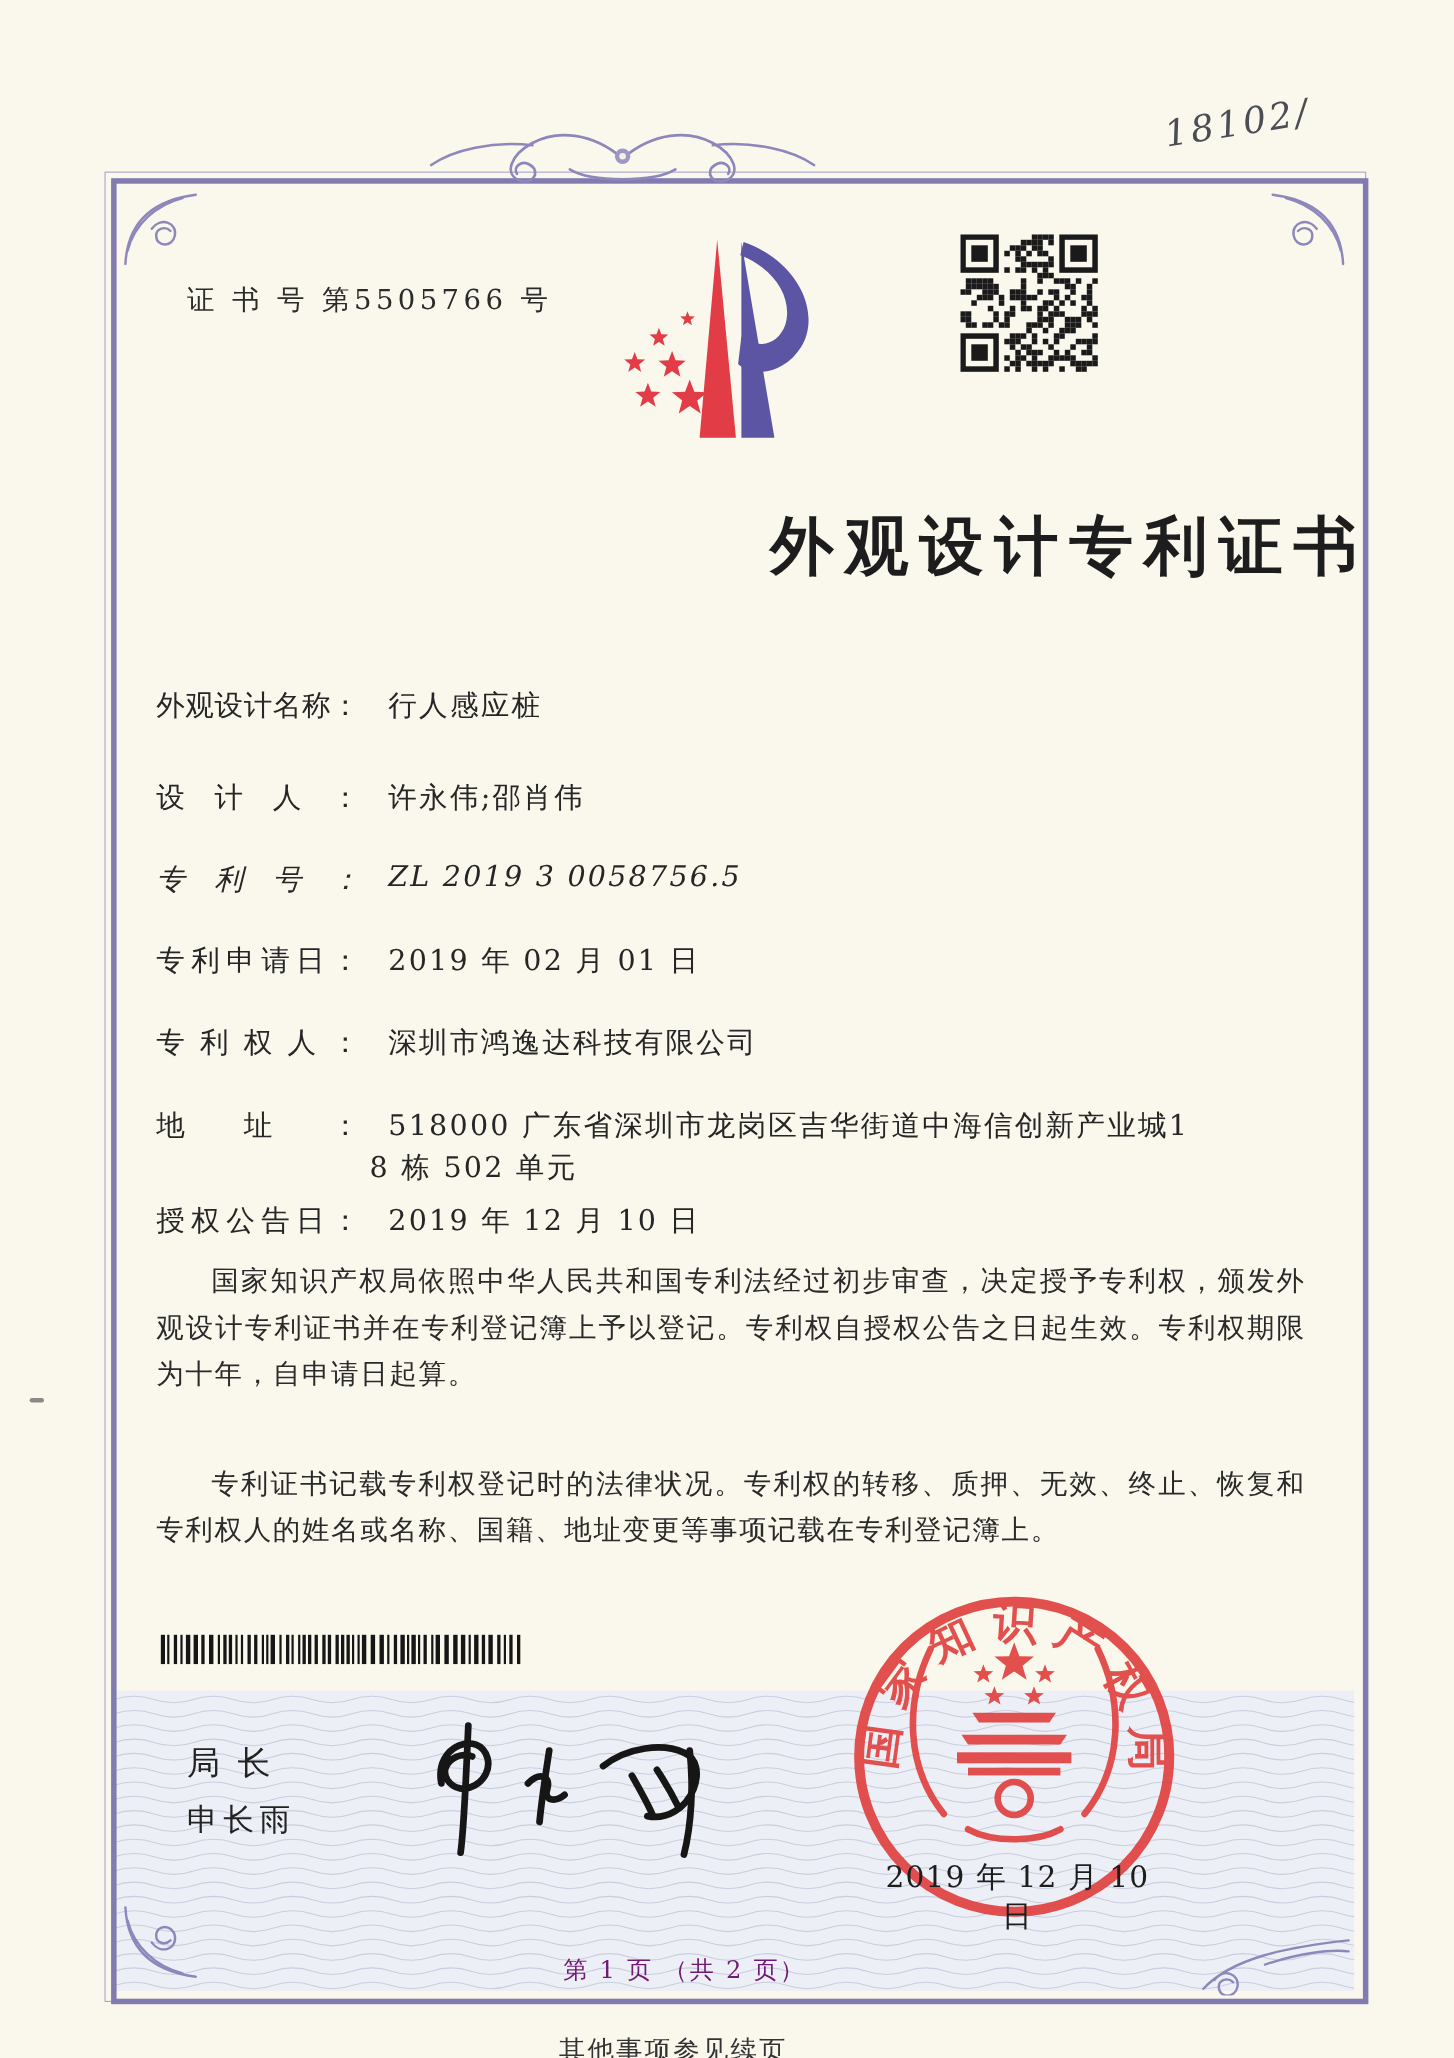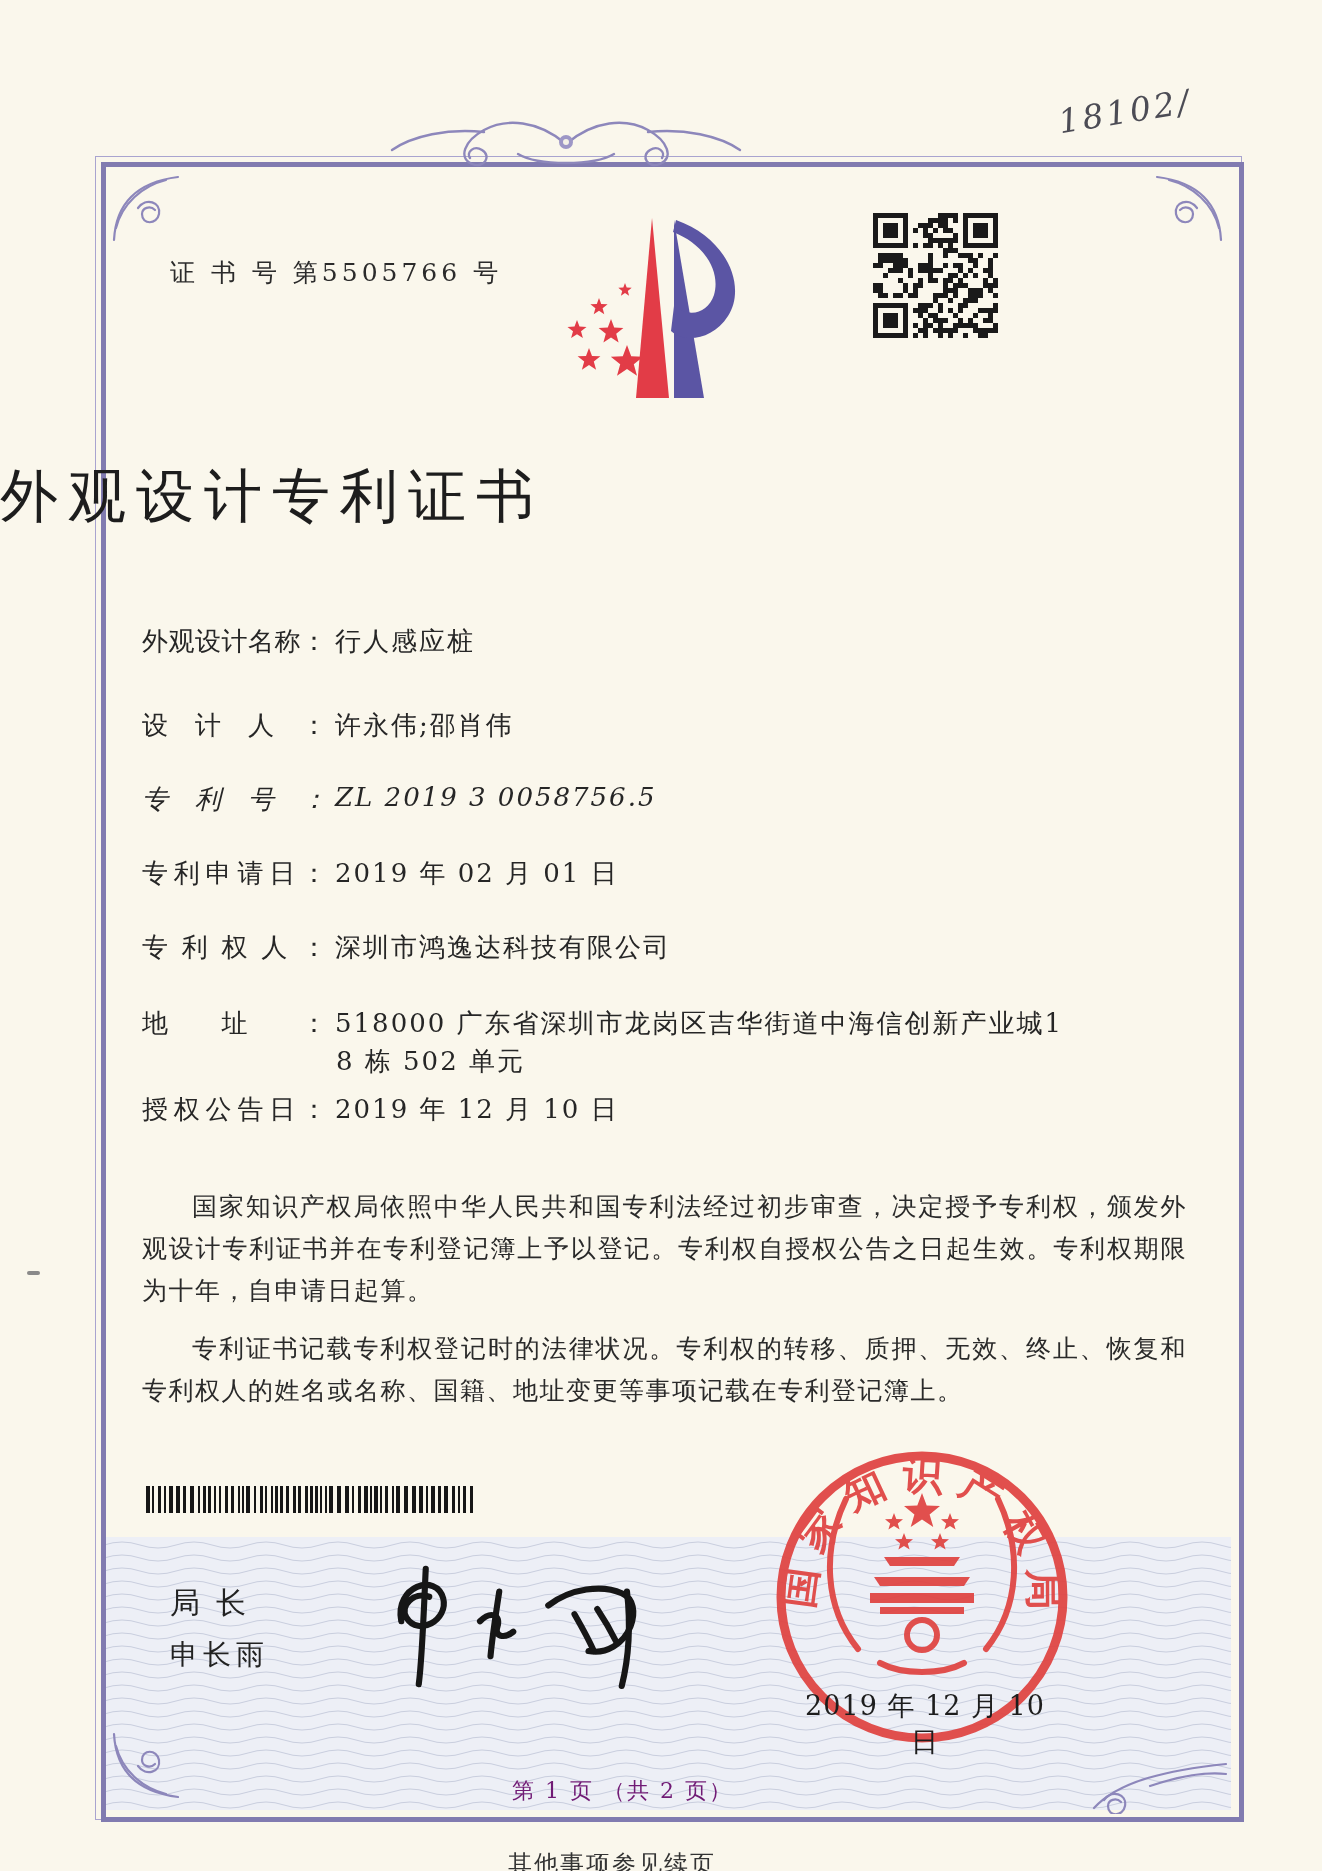--- a/index.html
+++ b/index.html
@@ -11,28 +11,28 @@
   }
   .abs{position:absolute;}
   
   .frame-outer{left:95px;top:156px;width:1145px;height:1662px;border:1px solid #a9a4cf;z-index:2;pointer-events:none;}
   .frame-inner{left:101px;top:162px;width:1133px;height:1650px;border:5px solid #817bb0;z-index:2;pointer-events:none;}
   
   .waves{left:104px;top:1537px;width:1127px;height:273px;background:#edeff6;z-index:0;}
   
   .handnote{left:1058px;top:92px;font-size:33px;font-style:italic;color:#4c4c55;transform:rotate(-9deg);letter-spacing:3px;z-index:3;}
   .certno{left:140px;top:256px;font-size:25px;letter-spacing:4px;color:#2b2b2b;z-index:3;margin-left:30px;}
-  .doc-title{left:0;top:458px;width:1244px;text-align:left;font-size:58px;font-weight:400;letter-spacing:10px;color:#1d1d1d;z-index:3;}
+  .doc-title{left:0;top:458px;width:1244px;text-align:right;font-size:58px;font-weight:700;letter-spacing:10px;color:#1d1d1d;z-index:3;}
   .field{left:142px;width:1060px;font-size:26px;color:#262626;z-index:3;}
   .flabel{display:inline-block;width:185px;text-align:justify;text-align-last:justify;letter-spacing:0;vertical-align:top;}
-  .fval{margin-left:8px;letter-spacing:2px;}
+  .fval{margin-left:26px;letter-spacing:2px;}
   .addr2{left:336px;top:1044px;font-size:26px;letter-spacing:2px;z-index:3;}
   .pair2{position:absolute;left:528px;top:0;}
   .para{left:142px;width:1045px;font-size:25px;line-height:42px;text-align:justify;text-indent:2em;letter-spacing:1.5px;color:#2a2a2a;z-index:3;}
-  .p1{top:1186px;}
+  .p1{top:1144px;}
   .p2{top:1328px;}
   .chief{left:170px;top:1583px;font-size:30px;letter-spacing:16px;color:#222;z-index:3;}
   .chiefname{left:170px;top:1636px;font-size:28px;letter-spacing:5px;color:#222;z-index:3;}
   .sealdate{left:790px;top:1688px;width:270px;text-align:center;font-size:27px;letter-spacing:1px;color:#1d1d1d;z-index:5;}
   .pagefoot{left:512px;top:1776px;font-size:22px;letter-spacing:2px;color:#701a75;z-index:3;}
   .cutoff{left:508px;top:1848px;font-size:24px;letter-spacing:2px;color:#333;z-index:4;}
   .scanmark{left:27px;top:1271px;width:13px;height:4px;background:#8a8a8a;border-radius:2px;z-index:3;}
   svg{display:block;}
   .orn{z-index:3;}
 </style>

